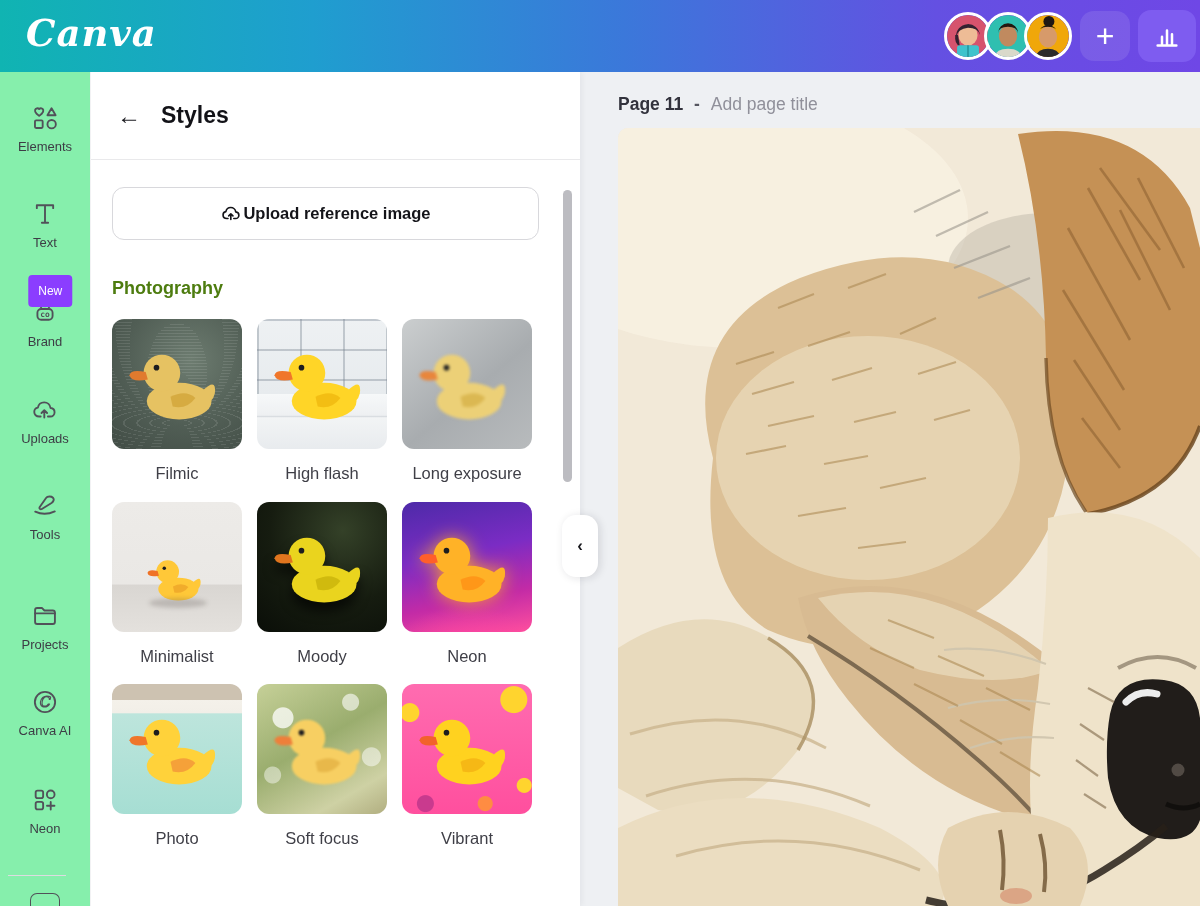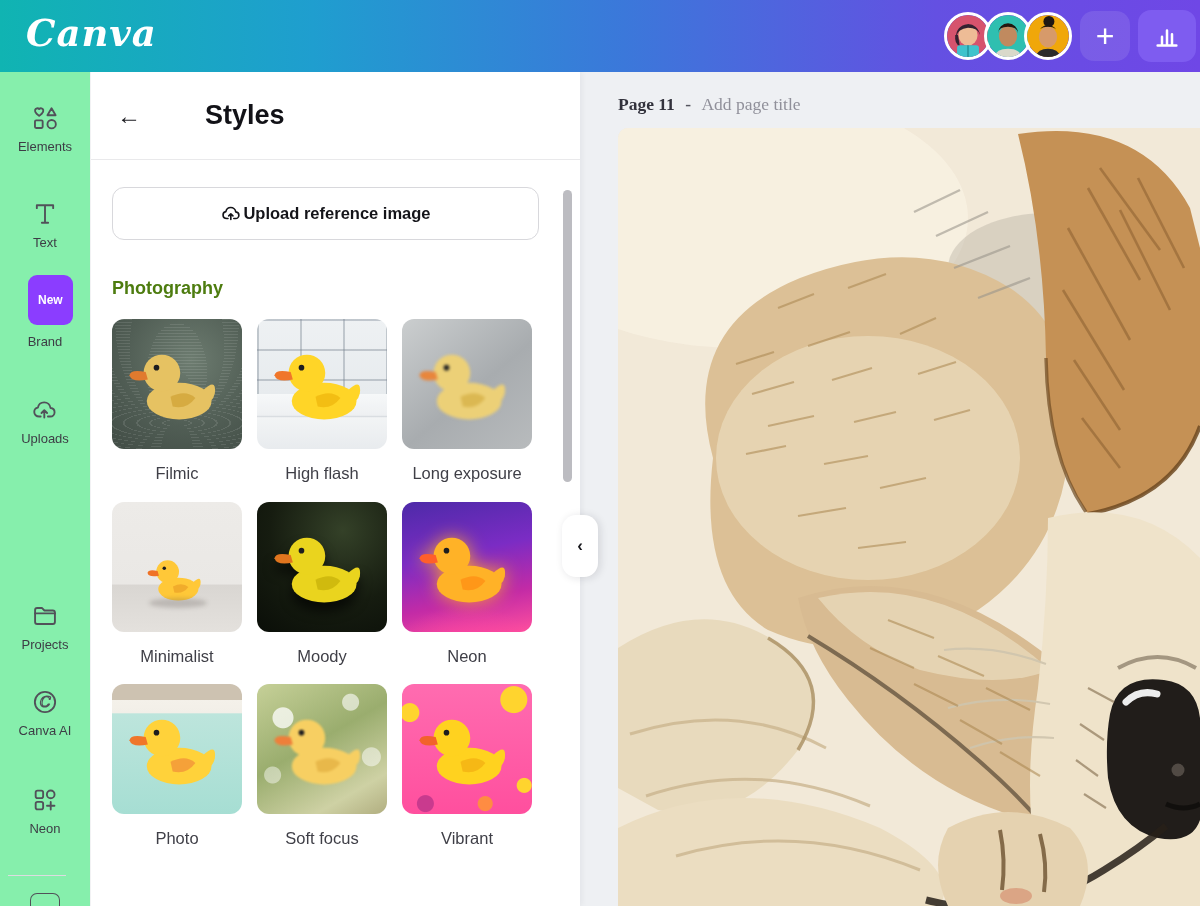--- a/index.html
+++ b/index.html
@@ -24,32 +24,32 @@
     display:flex; align-items:center; justify-content:center; cursor:pointer; }
 
   
   .rail { position:absolute; top:72px; left:0; width:90px; bottom:0; background:#86efac; z-index:10; }
   .rail-item { position:absolute; left:0; width:90px; display:flex; flex-direction:column; align-items:center; gap:7px;
     cursor:pointer; color:#3d3d45; }
   .rail-item .label { font-size:13px; color:#3d3d45; }
   .rail-icon { width:28px; height:28px; }
   .rail-icon svg { width:28px; height:28px; stroke:#515159; fill:none; stroke-width:1.6; stroke-linecap:round; stroke-linejoin:round; }
   .new-badge { position:absolute; top:-24px; left:50%; transform:translateX(-38%);
-    background:#8b3dff; color:#fff; font-size:12px; font-weight:700; padding:18px 10px; border-radius:9px; }
+    background:#8b3dff; color:#fff; font-size:12px; font-weight:400; padding:9px 10px; border-radius:4px; }
   .rail-divider { position:absolute; top:803px; left:8px; width:58px; height:1px; background:#dcdce0; }
   .rail-partial { position:absolute; top:821px; left:30px; width:30px; height:14px;
     border:1.6px solid #515159; border-bottom:none; border-radius:7px 7px 0 0; }
 
   
   .panel { position:absolute; top:72px; left:90px; width:490px; bottom:0; background:#fff; z-index:9;
     border-left:1px solid #f2f2f4; box-shadow:2px 0 6px rgba(20,20,40,.05); }
   .panel-header { height:88px; display:flex; align-items:center; gap:20px; padding:0 24px 0 26px;
     border-bottom:1px solid #e9e9eb; }
   .back-arrow { font-size:24px; color:#17171c; cursor:pointer; line-height:1; }
-  .panel-title { font-size:27px; font-weight:700; color:#121217;margin-left:44px; }
+  .panel-title { font-size:23px; font-weight:700; color:#121217; }
   .panel-body { position:absolute; top:89px; left:0; right:0; bottom:0; padding:26px 42px 0 21px; overflow:hidden; }
   .upload-btn { width:427px; height:53px; border:1px solid #d8d8dc; border-radius:12px; background:#fff;
     display:flex; align-items:center; justify-content:center; cursor:pointer; }
   .upload-btn span { font-size:16.5px; font-weight:700; color:#141419; }
   .upload-btn svg { width:23px; height:23px; stroke:#141419; fill:none; stroke-width:1.7; stroke-linecap:round; stroke-linejoin:round; }
   .section-heading { margin-top:38px; font-size:18px; font-weight:700; color:#4d7c0f; }
   .styles-grid { margin-top:20px; display:grid; grid-template-columns:repeat(3,130px); column-gap:16px; row-gap:17px;gap:15px; }
   .style-cell { display:flex; flex-direction:column; align-items:center; cursor:pointer; }
   .tile { position:relative; width:130px; height:130px; border-radius:12px; overflow:hidden; background:#ddd; }
   .tile-label { margin-top:12px; font-size:16.5px; line-height:1.55; color:#3f3f47; text-align:center; max-width:112px; }
@@ -105,21 +105,21 @@
 
   
   .panel-scrollbar { position:absolute; top:118px; right:8px; width:9px; height:292px; border-radius:5px;
     background:#bcbcc1; cursor:pointer; }
   .collapse-handle { position:absolute; top:515px; left:562px; width:36px; height:62px; z-index:15;
     background:#fff; border-radius:14px; box-shadow:2px 1px 8px rgba(20,20,40,.13);
     display:flex; align-items:center; justify-content:center; cursor:pointer; }
   .collapse-handle span { font-size:17px; font-weight:700; color:#17171c; }
 
   
-  .canvas-area { position:absolute; top:72px; left:580px; right:0; bottom:0; background:#eef0f3;font-family:Liberation Serif, serif; }
+  .canvas-area { position:absolute; top:72px; left:580px; right:0; bottom:0; background:#eef0f3; }
   .page-header { position:absolute; top:22px; left:38px; font-size:17.5px; white-space:nowrap; }
   .page-label { font-weight:700; color:#32323c; }
   .page-sep { font-weight:700; color:#55555f; margin:0 6px; }
   .page-title-placeholder { font-weight:500; color:#90909a; cursor:text; }
   .artwork { position:absolute; top:56px; left:38px; width:582px; height:778px;
     border-radius:10px 0 0 0; overflow:hidden; cursor:pointer; }
   .artwork svg { display:block; width:582px; height:778px; }
 </style>
 </head>
 <body>
@@ -216,20 +216,29 @@
     <div class="rail-item" style="top:324px">
       <div class="rail-icon">
         <svg viewBox="0 0 24 24">
           <path d="M8.3 17.6 H7 C4.5 17.6 2.8 15.9 2.8 13.7 C2.8 11.8 4.1 10.3 5.9 10 C6.4 7.4 8.6 5.5 11.3 5.5 C14.1 5.5 16.4 7.6 16.7 10.3 C18.6 10.5 20.2 12 20.2 13.9 C20.2 15.9 18.6 17.6 16.6 17.6 H14.5"></path>
           <path d="M11.4 18.5 V12.3 M9 14.6 L11.4 12.2 L13.8 14.6"></path>
         </svg>
       </div>
       <div class="label">Uploads</div>
     </div>
 
+    <div class="rail-item" style="top:420px">
+      <div class="rail-icon">
+        <svg viewBox="0 0 24 24">
+          <path d="M18.8 4.9 C20.1 6.2 19.4 8.2 17.6 9.4 L9.3 14.6 C8 15.4 6.7 14.1 7.5 12.8 L12.9 5.1 C14.1 3.4 17.5 3.6 18.8 4.9 Z"></path>
+          <path d="M3.6 16.8 C8.6 19.2 14.6 19.3 20.4 16.6"></path>
+        </svg>
+      </div>
+      <div class="label">Tools</div>
+    </div>
 
     <div class="rail-item" style="top:530px">
       <div class="rail-icon">
         <svg viewBox="0 0 24 24">
           <path d="M3.5 8.6 V6.9 C3.5 5.9 4.3 5.1 5.3 5.1 H9.3 L11.5 7.3 H18.7 C19.7 7.3 20.5 8.1 20.5 9.1 V17.1 C20.5 18.1 19.7 18.9 18.7 18.9 H5.3 C4.3 18.9 3.5 18.1 3.5 17.1 Z"></path>
           <path d="M3.5 9.8 H20.5"></path>
         </svg>
       </div>
       <div class="label">Projects</div>
     </div>

